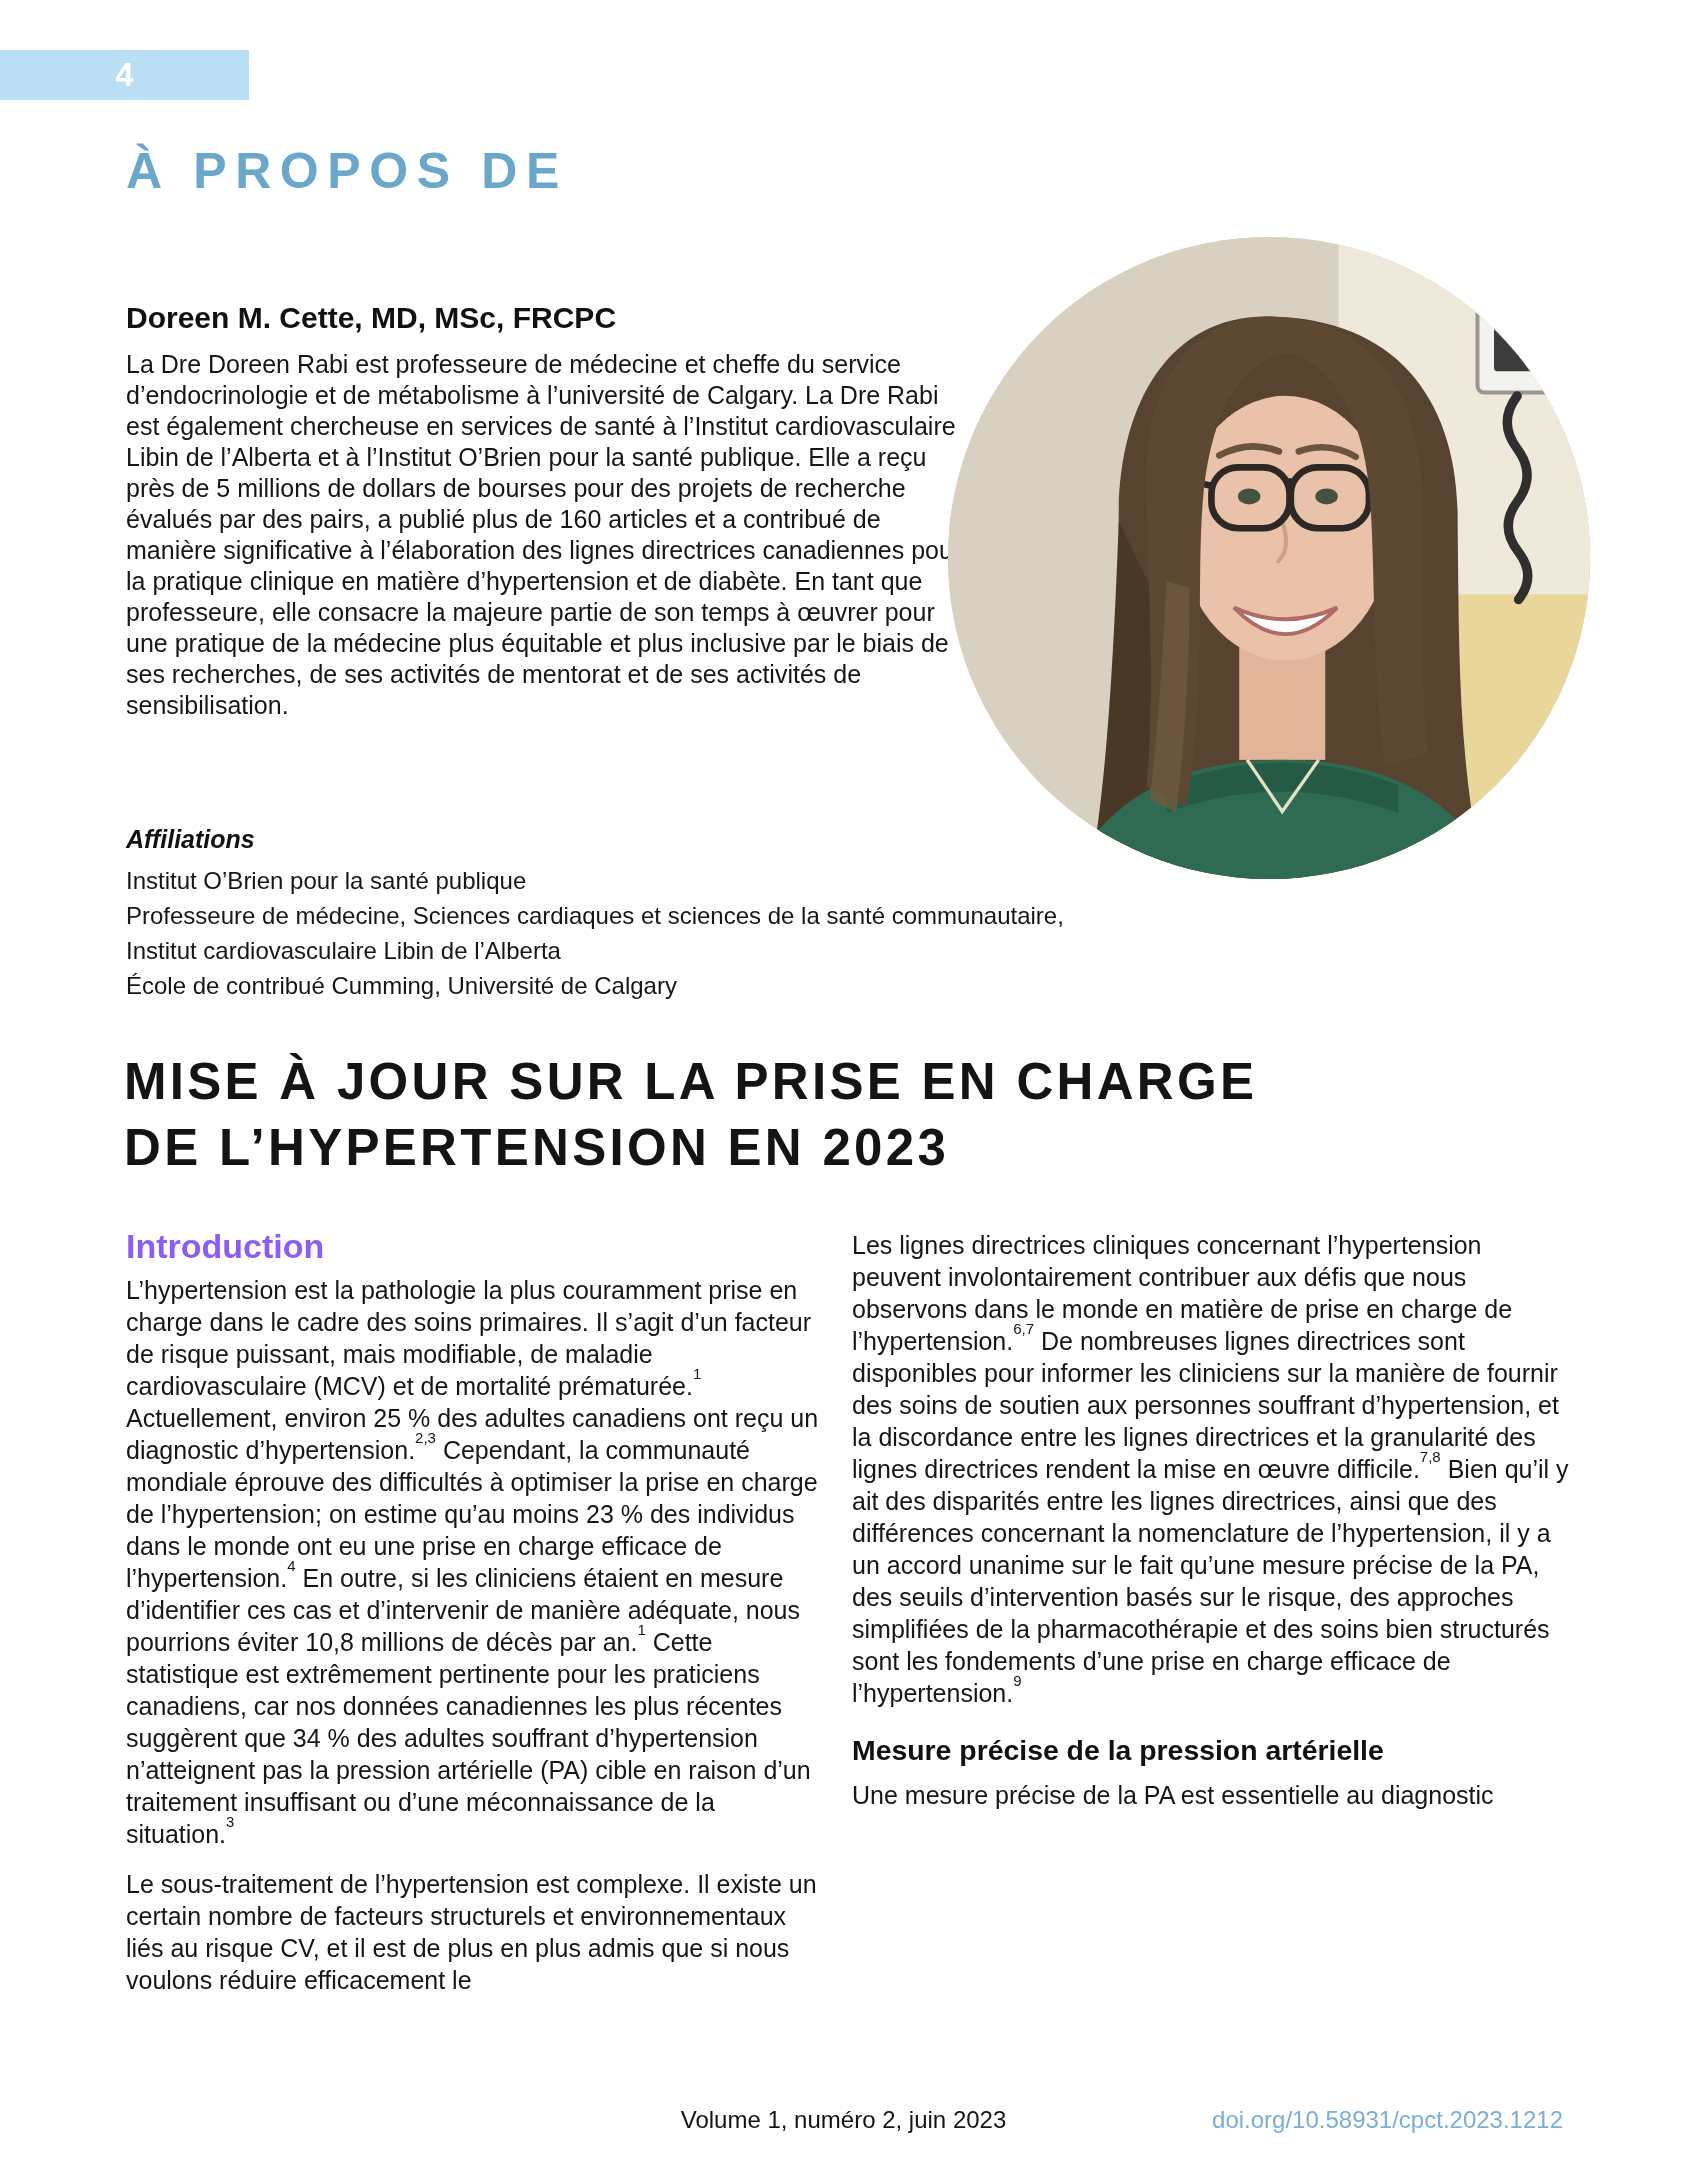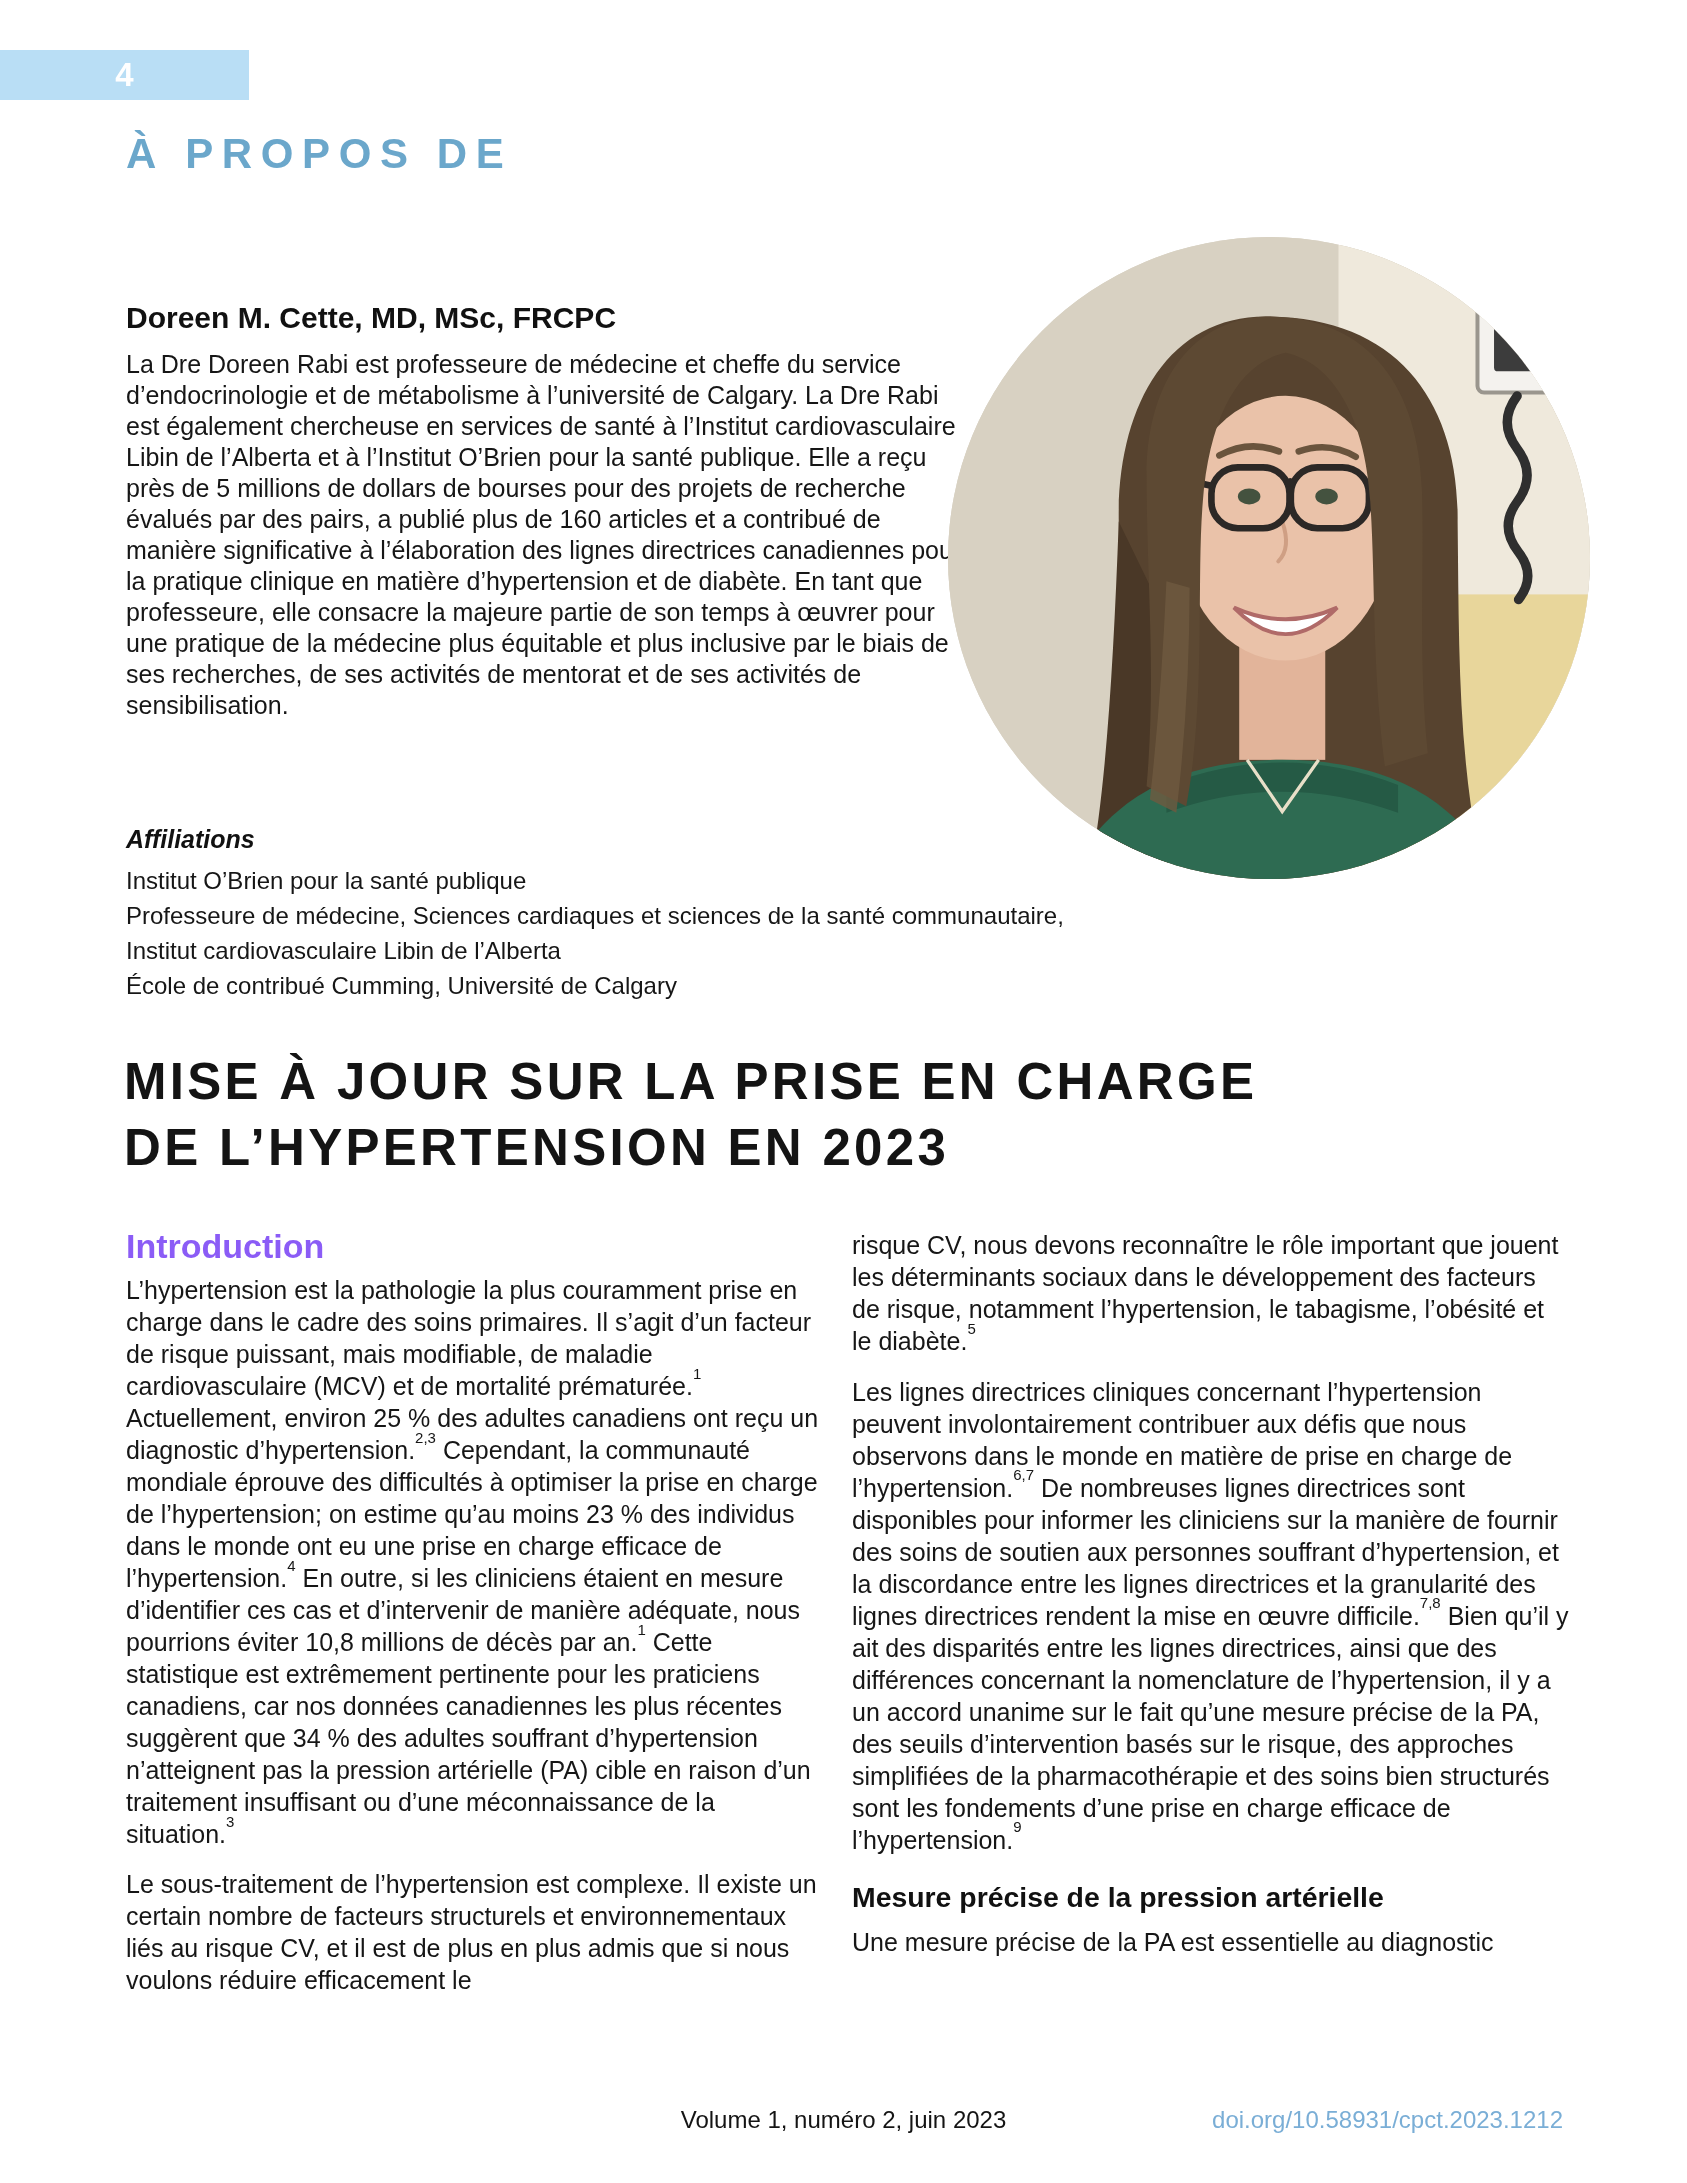--- a/index.html
+++ b/index.html
@@ -14,22 +14,22 @@
   
   .page-num-box{
     position:absolute;left:0;top:50px;width:249px;height:50px;
     background:#b9def5;
     display:flex;align-items:center;justify-content:center;
   }
   .page-num-box .num{
     color:#ffffff;font-size:33px;font-weight:bold;line-height:50px;
   }
   
-  .kicker{position:absolute;left:126px;top:125px;font-weight:bold;
-    font-size:42px;letter-spacing:8.6px;line-height:57px;}
+  .kicker{position:absolute;left:126px;top:143px;font-weight:bold;
+    font-size:50px;letter-spacing:8.6px;line-height:57px;}
   .kicker .l1{color:#6ba7cb;}
   .kicker .l2{color:#121212;}
   
   .author-name{position:absolute;left:126px;top:301px;font-size:30px;font-weight:bold;color:#111;}
   .bio{position:absolute;left:126px;top:349px;width:850px;
     font-size:25px;line-height:31px;color:#161616;}
   .affil-head{position:absolute;left:126px;top:825px;font-size:25px;font-weight:bold;font-style:italic;color:#111;}
   .affils{position:absolute;left:126px;top:863px;width:1059px;
     font-size:24px;line-height:35px;color:#161616;}
   
@@ -137,21 +137,20 @@
     <div>DE L’HYPERTENSION EN 2023</div>
   </div>
 
   <div class="col col-left">
     <h2 class="sec-head">Introduction</h2>
     <p>L’hypertension est la pathologie la plus couramment prise en charge dans le cadre des soins primaires. Il s’agit d’un facteur de risque puissant, mais modifiable, de maladie cardiovasculaire (MCV) et de mortalité prématurée.<sup>1</sup> Actuellement, environ 25 % des adultes canadiens ont reçu un diagnostic d’hypertension.<sup>2,3</sup> Cependant, la communauté mondiale éprouve des difficultés à optimiser la prise en charge de l’hypertension; on estime qu’au moins 23 % des individus dans le monde ont eu une prise en charge efficace de l’hypertension.<sup>4</sup> En outre, si les cliniciens étaient en mesure d’identifier ces cas et d’intervenir de manière adéquate, nous pourrions éviter 10,8 millions de décès par an.<sup>1</sup> Cette statistique est extrêmement pertinente pour les praticiens canadiens, car nos données canadiennes les plus récentes suggèrent que 34 % des adultes souffrant d’hypertension n’atteignent pas la pression artérielle (PA) cible en raison d’un traitement insuffisant ou d’une méconnaissance de la situation.<sup>3</sup></p>
     <p>Le sous-traitement de l’hypertension est complexe. Il existe un certain nombre de facteurs structurels et environnementaux liés au risque CV, et il est de plus en plus admis que si nous voulons réduire efficacement le</p>
   </div>
 
   <div class="col col-right">
-    <p>risque CV, nous devons reconnaître le rôle important que jouent les déterminants sociaux dans le développement des facteurs de risque, notamment l’hypertension, le tabagisme, l’obésité et le diabète.<sup>5</sup></p>
     <p>Les lignes directrices cliniques concernant l’hypertension peuvent involontairement contribuer aux défis que nous observons dans le monde en matière de prise en charge de l’hypertension.<sup>6,7</sup> De nombreuses lignes directrices sont disponibles pour informer les cliniciens sur la manière de fournir des soins de soutien aux personnes souffrant d’hypertension, et la discordance entre les lignes directrices et la granularité des lignes directrices rendent la mise en œuvre difficile.<sup>7,8</sup> Bien qu’il y ait des disparités entre les lignes directrices, ainsi que des différences concernant la nomenclature de l’hypertension, il y a un accord unanime sur le fait qu’une mesure précise de la PA, des seuils d’intervention basés sur le risque, des approches simplifiées de la pharmacothérapie et des soins bien structurés sont les fondements d’une prise en charge efficace de l’hypertension.<sup>9</sup></p>
     <h3 class="sub-head">Mesure précise de la pression artérielle</h3>
     <p>Une mesure précise de la PA est essentielle au diagnostic</p>
   </div>
 
   <div class="footer-issue">Volume 1, numéro 2, juin 2023</div>
   <a class="footer-doi" href="#">doi.org/10.58931/cpct.2023.1212</a>
 
 </div>
 

